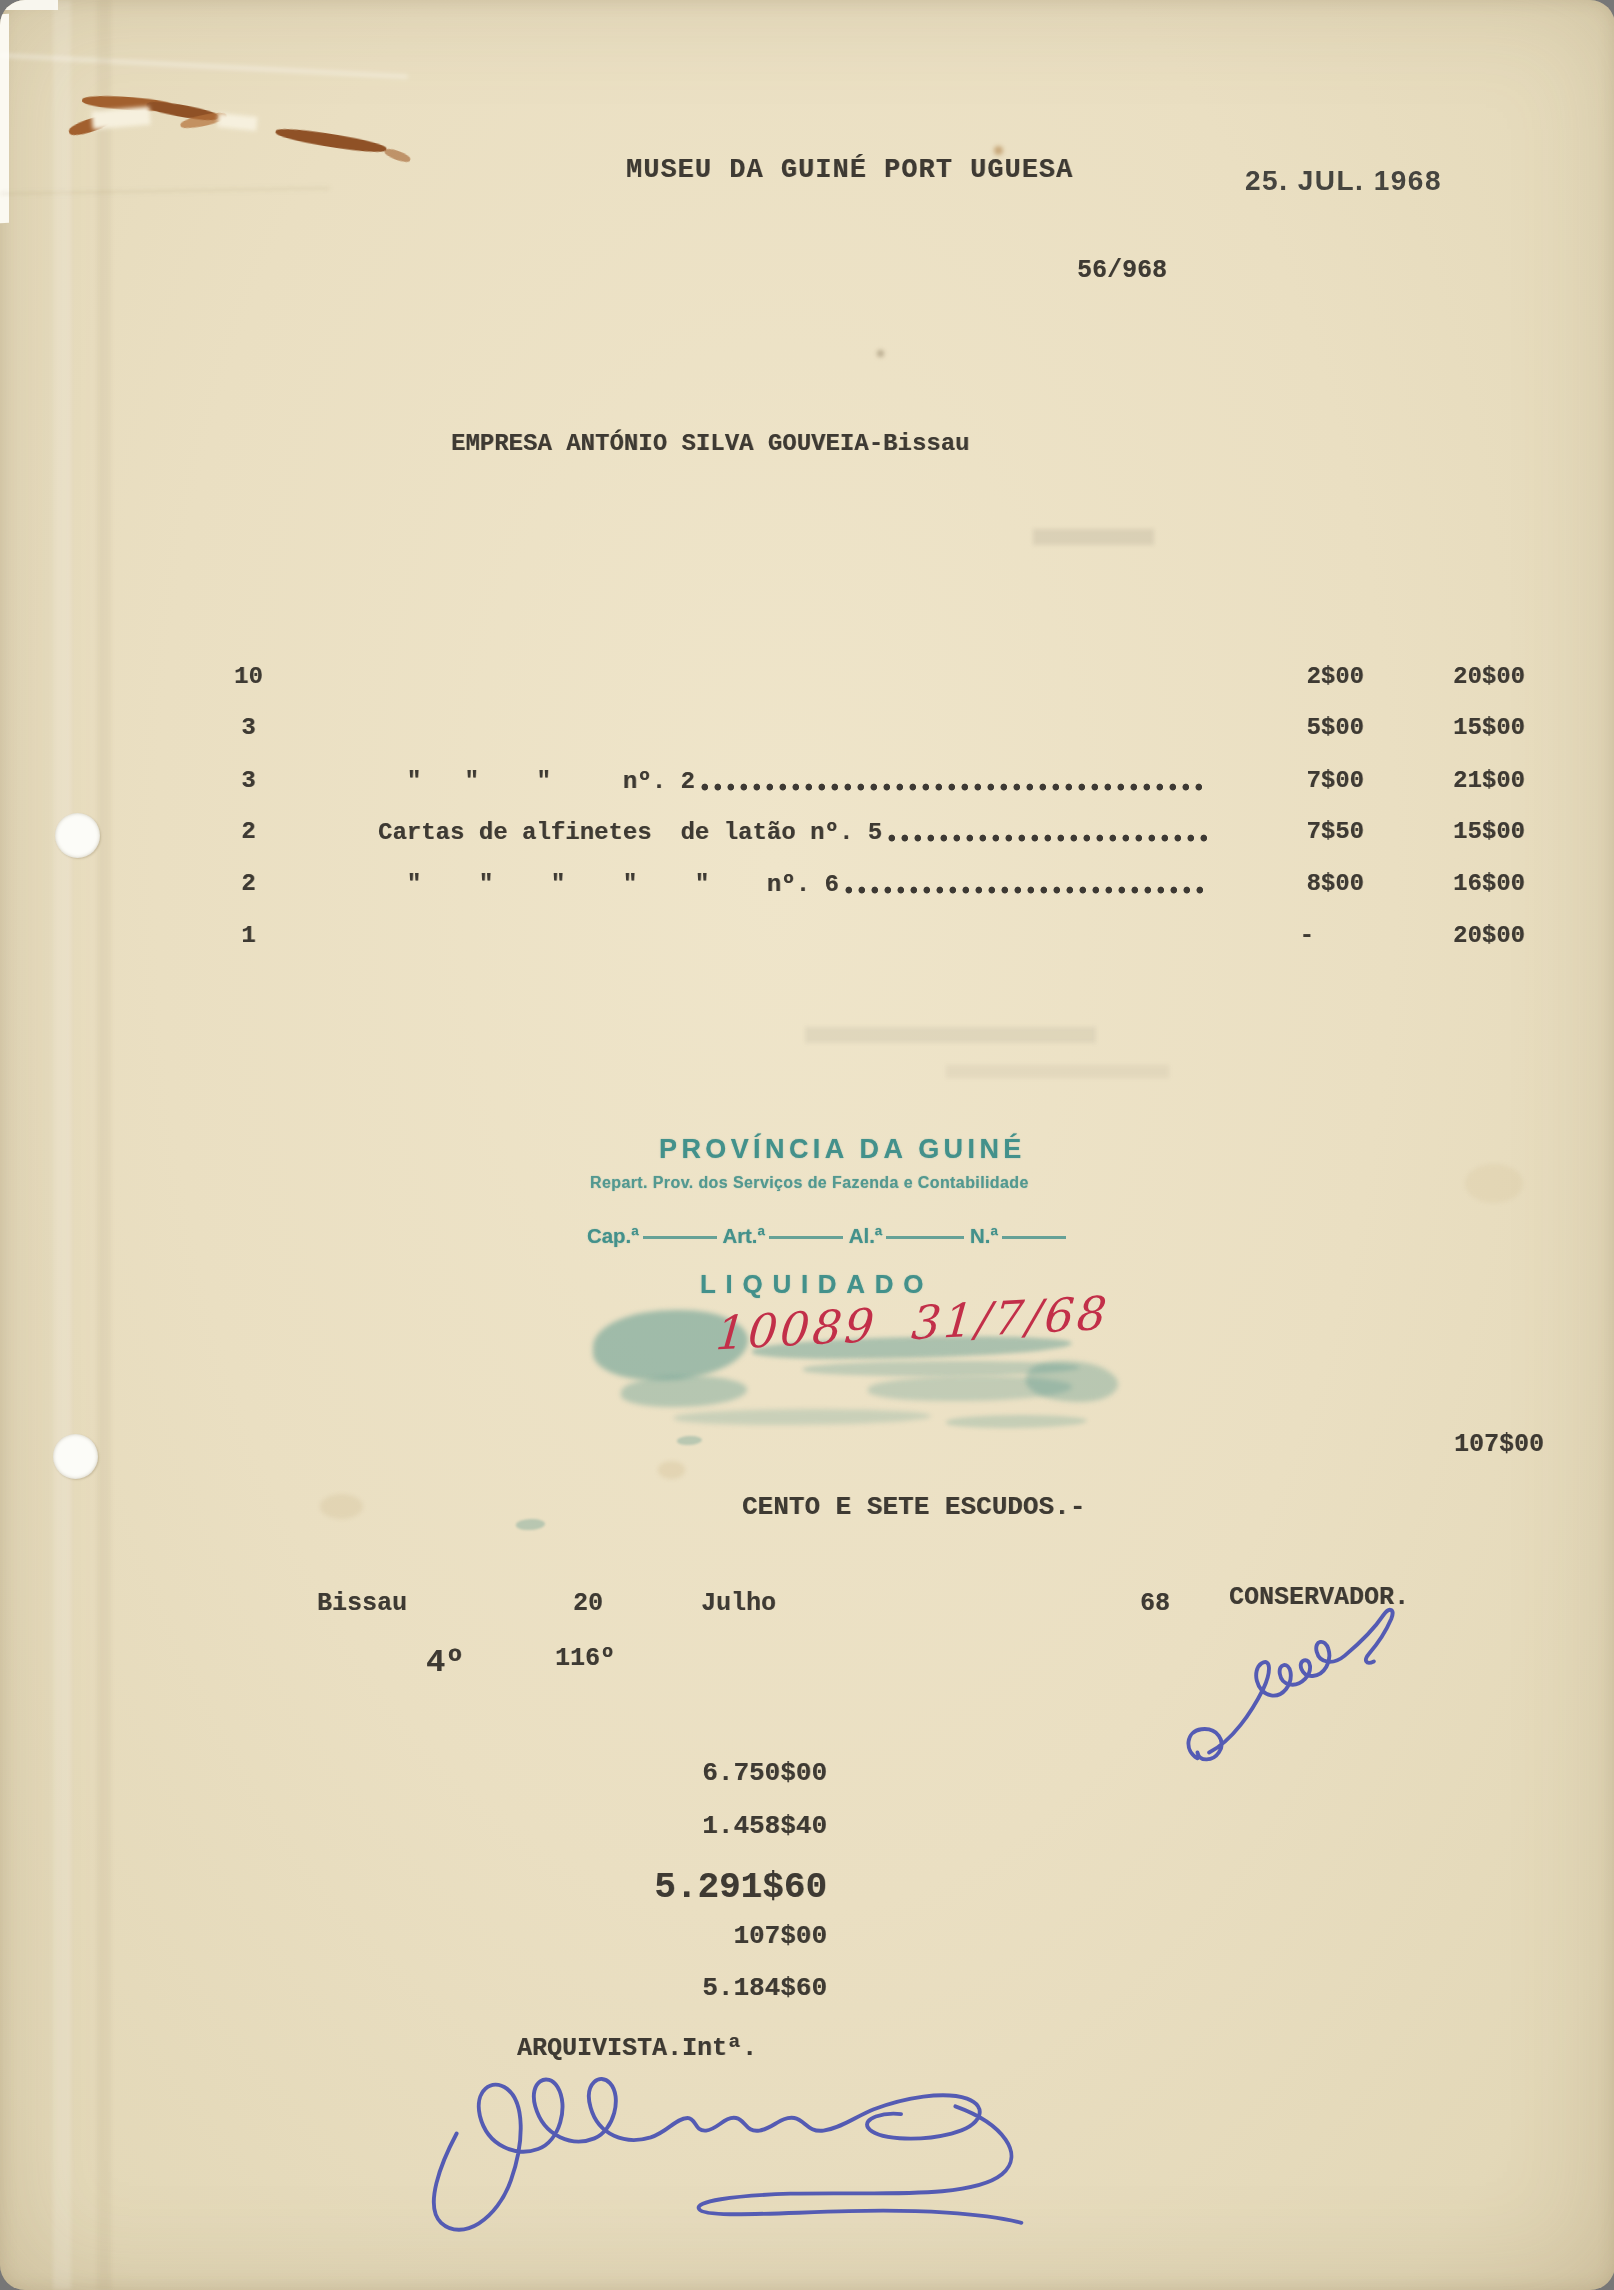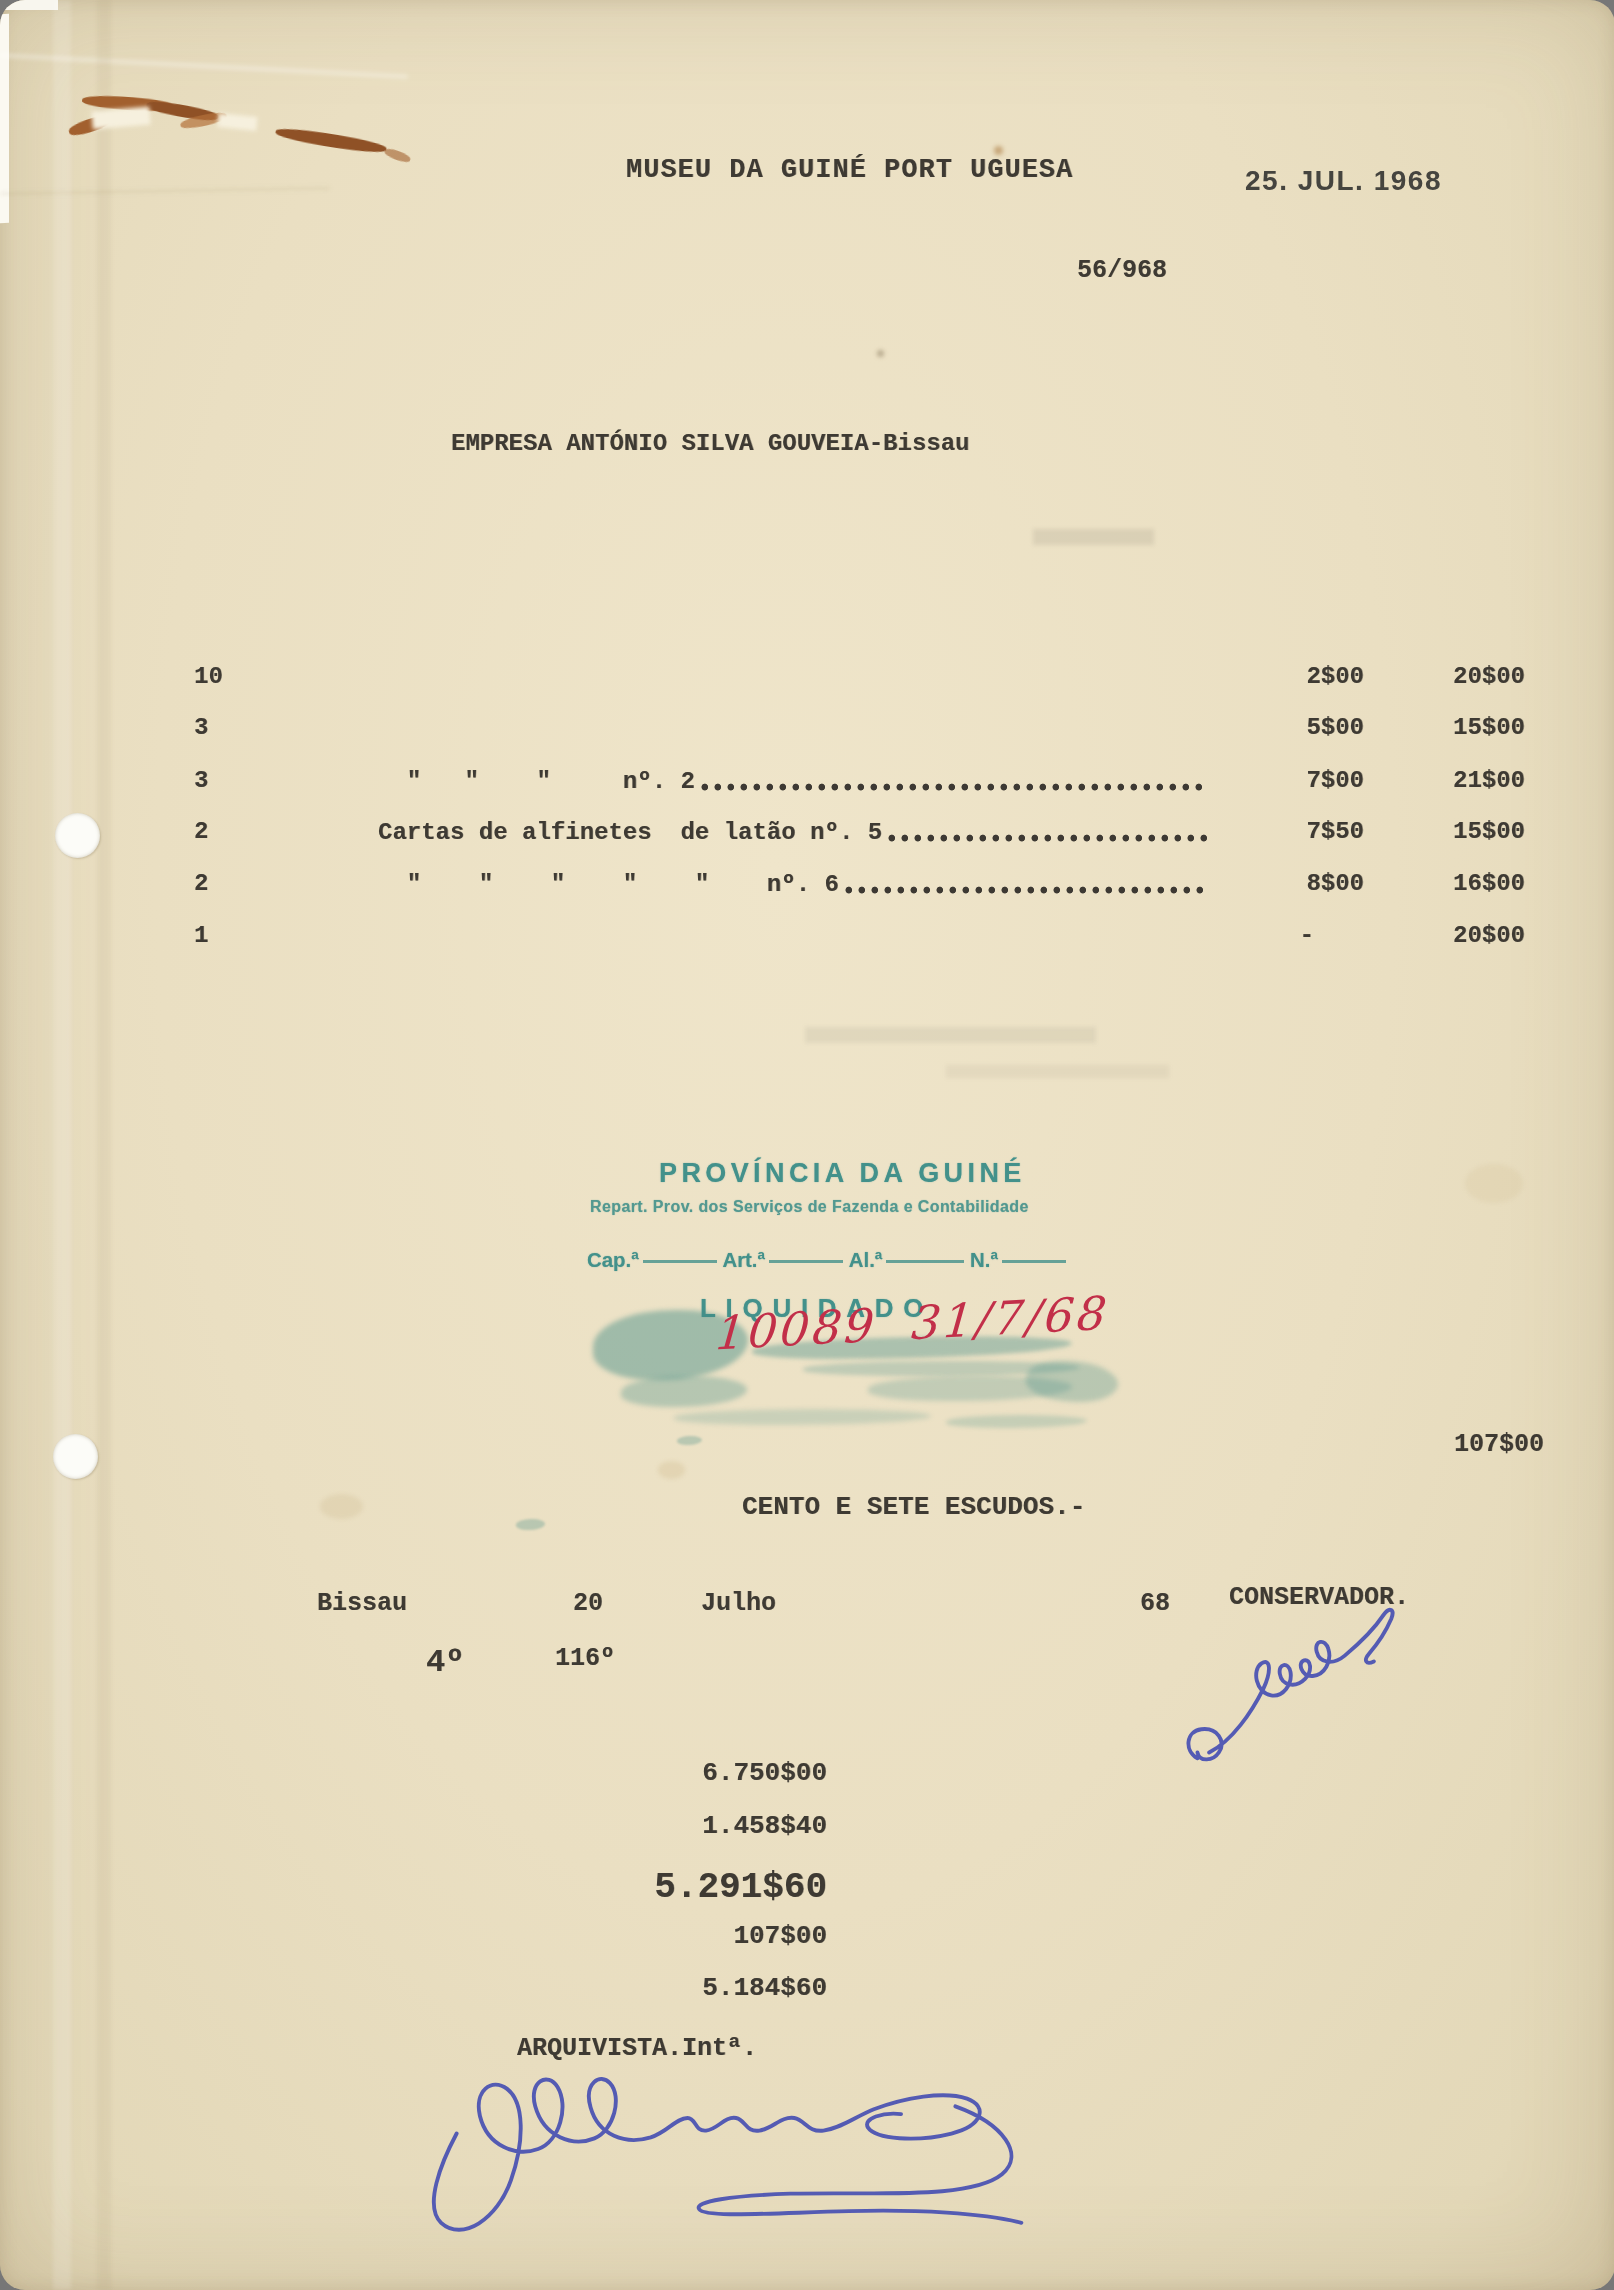--- a/index.html
+++ b/index.html
@@ -9,24 +9,24 @@
       radial-gradient(ellipse at 48% 38%, #efe5ca 0%, #eadfc2 52%, #e3d8b8 88%, #dccfae 100%);
     box-shadow: inset 0 0 107px rgba(120,100,60,.20), inset 0 0 17.5px rgba(110,90,55,.18);
     font-family:"Liberation Mono", monospace;
     color:#3e3a33;
     border-radius:25px;
   }
   .abs{position:absolute;}
   .typed{font-family:"Liberation Mono", monospace;font-weight:700;color:#3e3a33;
          text-shadow:0.6px 0 0 rgba(62,58,51,.45);}
   .stamp-teal{font-family:"Liberation Sans", sans-serif;font-weight:700;color:#43918b;
-         text-shadow:0 0 1.2px rgba(67,145,139,.65);filter:blur(0.3px);margin-top:24px;}
+         text-shadow:0 0 1.2px rgba(67,145,139,.65);filter:blur(0.3px);}
   
   .row{position:absolute;left:0;width:1615px;height:33px;}
-  .qty{position:absolute;left:194px;width:93px;text-align:left;font-size:24px;}
+  .qty{position:absolute;left:202px;width:93px;text-align:center;font-size:24px;}
   .descwrap{position:absolute;left:378px;width:831px;display:flex;align-items:flex-end;}
   .desc{white-space:pre;font-size:24px;line-height:29px;}
   .dots{flex:1;height:9.7px;margin:0 1.9px 3.9px 3.9px;
         background:radial-gradient(circle at 5.8px 4.9px, #3d3933 2.9px, rgba(61,57,51,0) 3.7px);
         background-size:13px 9.7px;background-repeat:repeat-x;}
   .unit{position:absolute;left:1218px;width:146px;text-align:right;font-size:24px;}
   .unit-dash{padding-right:50px;box-sizing:border-box;}
   .tot{position:absolute;left:1397px;width:128px;text-align:right;font-size:24px;}
   
   .sf-line{display:inline-block;height:1px;border-bottom:3.4px solid rgba(67,145,139,.8);

